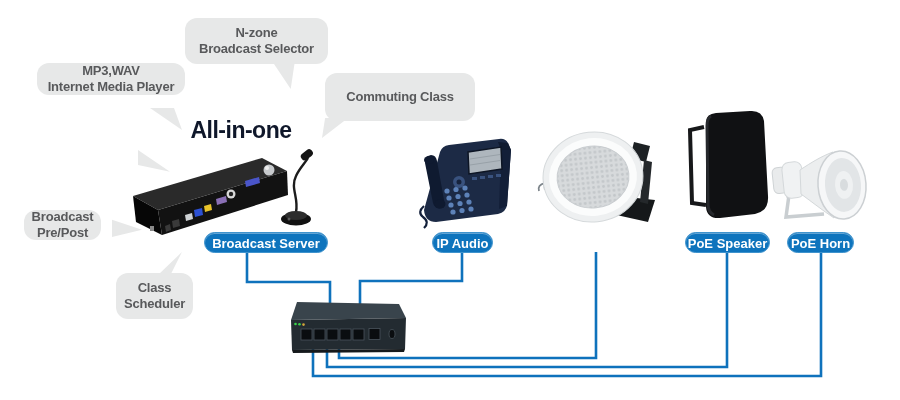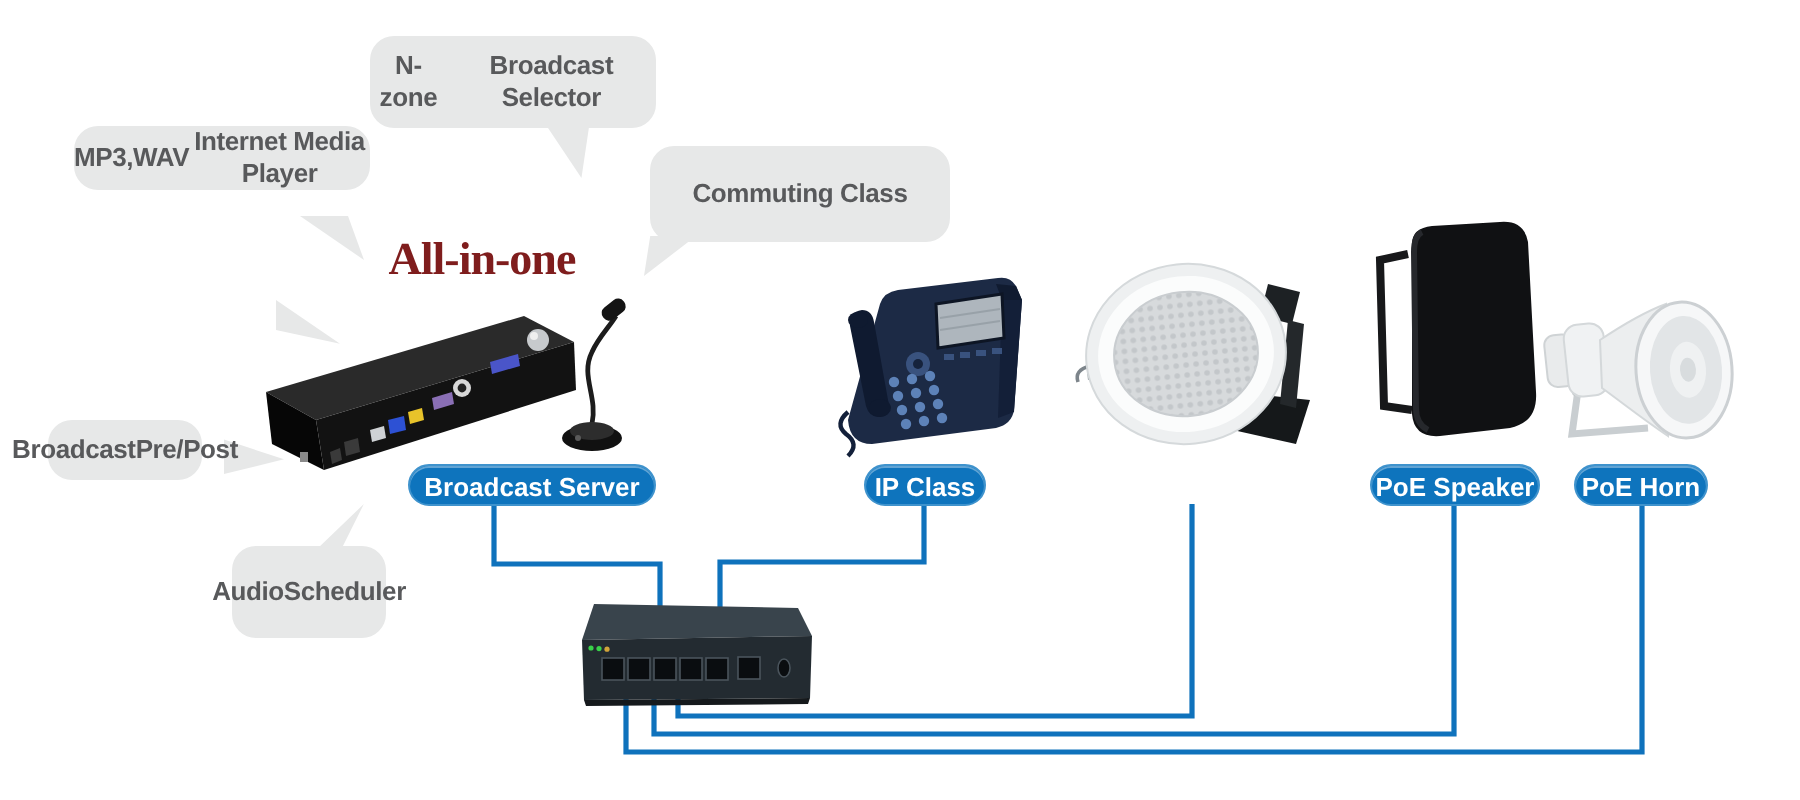--- a/index.html
+++ b/index.html
@@ -4,33 +4,33 @@
 <style>
   html,body{margin:0;padding:0;background:#fff;}
   .canvas{
     position:relative;width:900px;height:400px;background:#ffffff;overflow:hidden;
     font-family:"Liberation Sans", sans-serif;
   }
   .layer{position:absolute;left:0;top:0;}
   .bubble{
     position:absolute;background:#e7e8e8;border-radius:12px;
     color:#58595b;font-weight:bold;font-size:13px;line-height:16px;
-    display:flex;flex-direction:row;justify-content:center;align-items:center;
+    display:flex;flex-direction:column;justify-content:center;align-items:center;
     text-align:center;letter-spacing:-0.2px;z-index:3;
   }
   .tail{position:absolute;background:#e7e8e8;z-index:2;}
   .pill{
     position:absolute;height:21px;line-height:21px;border-radius:11px;
     background:#0e74bd;border:1px solid #3f93cd;box-sizing:border-box;
     color:#ffffff;font-weight:bold;font-size:13px;text-align:center;
     box-shadow:inset 0 1px 0 rgba(255,255,255,0.35);z-index:5;white-space:nowrap;
   }
   .allinone{
     position:absolute;left:186px;top:117px;width:110px;text-align:center;
-    color:#7f1d1d;font-weight:bold;font-size:23px;letter-spacing:-0.5px;z-index:4;font-family:Liberation Serif, serif;
+    color:#0f172a;font-weight:bold;font-size:23px;letter-spacing:-0.5px;z-index:4;
   }
   
   .b-nzone{left:185px;top:18px;width:143px;height:46px;}
   .b-mp3{left:37px;top:63px;width:148px;height:32px;}
   .b-music{left:325px;top:73px;width:150px;height:48px;}
   .b-ipb{left:25px;top:142px;width:117px;height:29px;}
   .b-prepost{left:24px;top:210px;width:77px;height:30px;}
   .b-audio{left:116px;top:273px;width:77px;height:46px;}
   
   .t-nzone{left:272px;top:61px;width:26px;height:28px;clip-path:polygon(0 0,88% 0,72% 100%);}
@@ -196,24 +196,24 @@
     <span>Internet Media Player</span>
   </div>
   <div class="bubble b-music">
     <span>Commuting Class</span>
   </div>
   <div class="bubble b-prepost">
     <span>Broadcast</span>
     <span>Pre/Post</span>
   </div>
   <div class="bubble b-audio">
-    <span>Audio</span>
+    <span>Class</span>
     <span>Scheduler</span>
   </div>
 
   <div class="allinone">All-in-one</div>
 
   <div class="pill p-bs">Broadcast Server</div>
-  <div class="pill p-phone">IP Class</div>
+  <div class="pill p-phone">IP Audio</div>
   <div class="pill p-spk">PoE Speaker</div>
   <div class="pill p-horn">PoE Horn</div>
 
 </div>
 
 </body></html>

